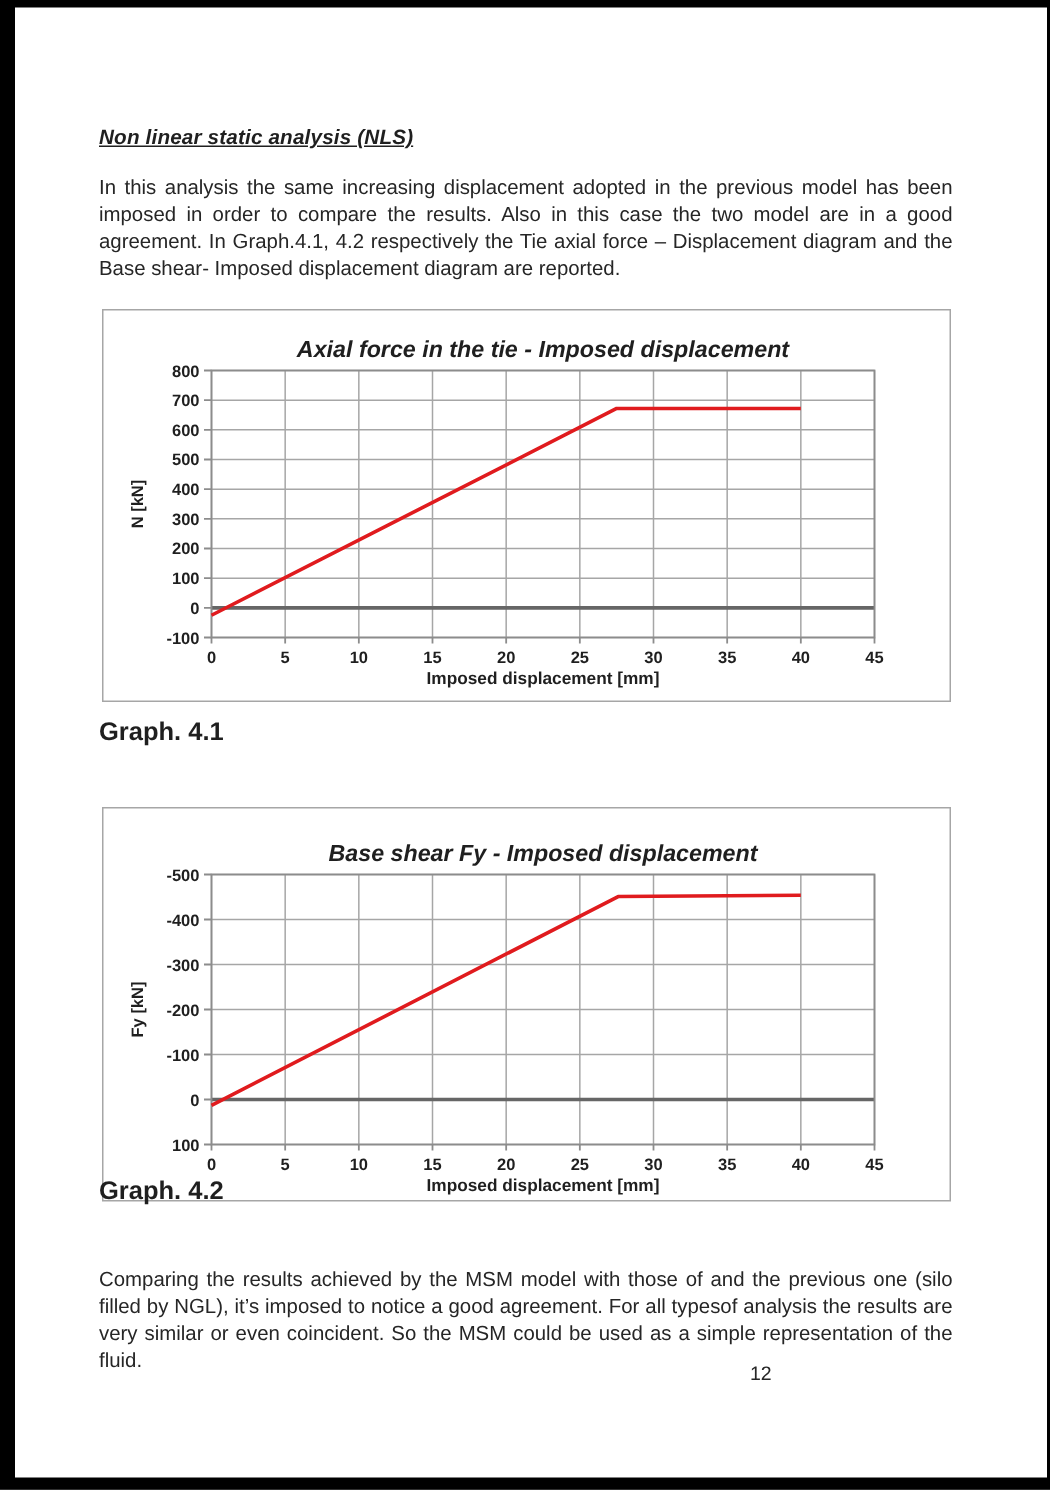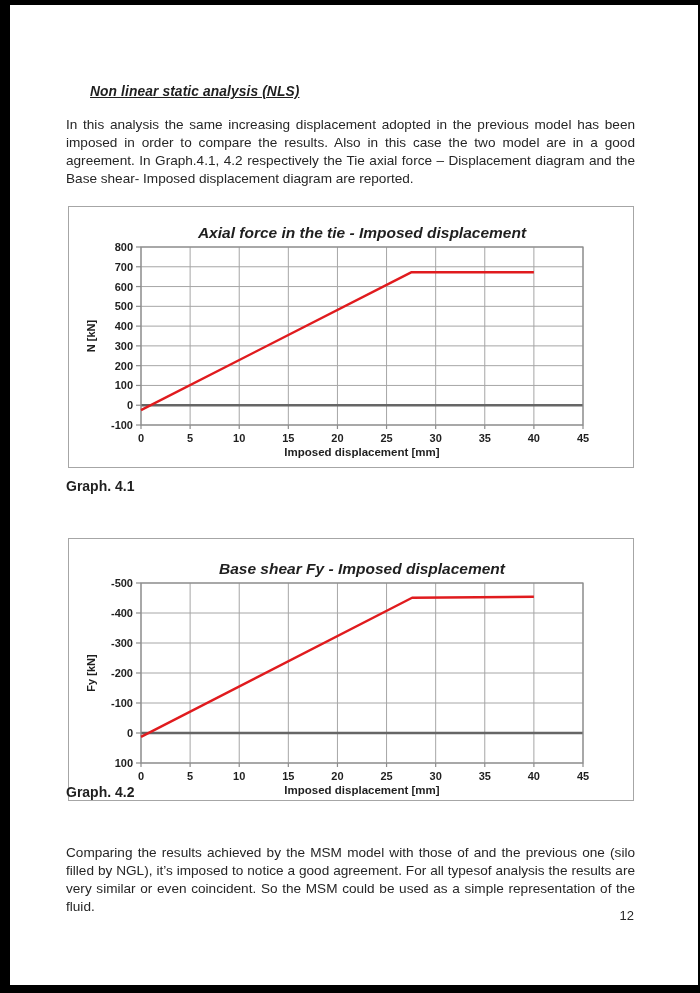--- a/index.html
+++ b/index.html
@@ -1,32 +1,32 @@
 <!DOCTYPE html>
 <html><head>
 <meta charset="utf-8">
 <style>
   html,body{margin:0;padding:0;background:#000;}
   #screen{position:relative;width:700px;height:993px;background:#000;overflow:hidden;
           font-family:"Liberation Sans",sans-serif;}
   .page{position:absolute;left:10px;top:5px;width:688px;height:980px;background:#fff;}
   .heading{position:absolute;left:66px;top:84px;font-size:13.8px;font-style:italic;
-           font-weight:600;color:#1f1f1f;text-decoration:underline;letter-spacing:.1px;margin-left:24px;}
+           font-weight:600;color:#1f1f1f;text-decoration:underline;letter-spacing:.1px;}
   .para{position:absolute;left:66px;width:569px;margin:0;font-size:13.6px;line-height:18px;
         color:#262626;text-align:justify;}
   #p1{top:116px;}
   #p2{top:844px;}
   .chartbox{position:absolute;left:68px;width:564px;background:#fff;
             border:1px solid #a6a6a6;margin:0;padding:0;}
   #chart1{top:206px;height:260px;}
   #chart2{top:538px;height:261px;}
-  .caption{position:absolute;left:66px;font-size:14px;font-weight:700;color:#1f1f1f;}
+  .caption{position:absolute;left:66px;font-size:17px;font-weight:700;color:#1f1f1f;}
   #cap1{top:478px;}
   #cap2{top:784px;}
-  .pagenum{position:absolute;left:500px;top:908px;width:134px;text-align:right;
+  .pagenum{position:absolute;left:500px;top:908px;width:134px;
            font-size:13px;color:#262626;}
   svg text{font-family:"Liberation Sans",sans-serif;}
 </style>
 </head>
 <body>
 
 <div id="screen">
   <div class="page"></div>
 
   <div class="heading">Non linear static analysis (NLS)</div>

